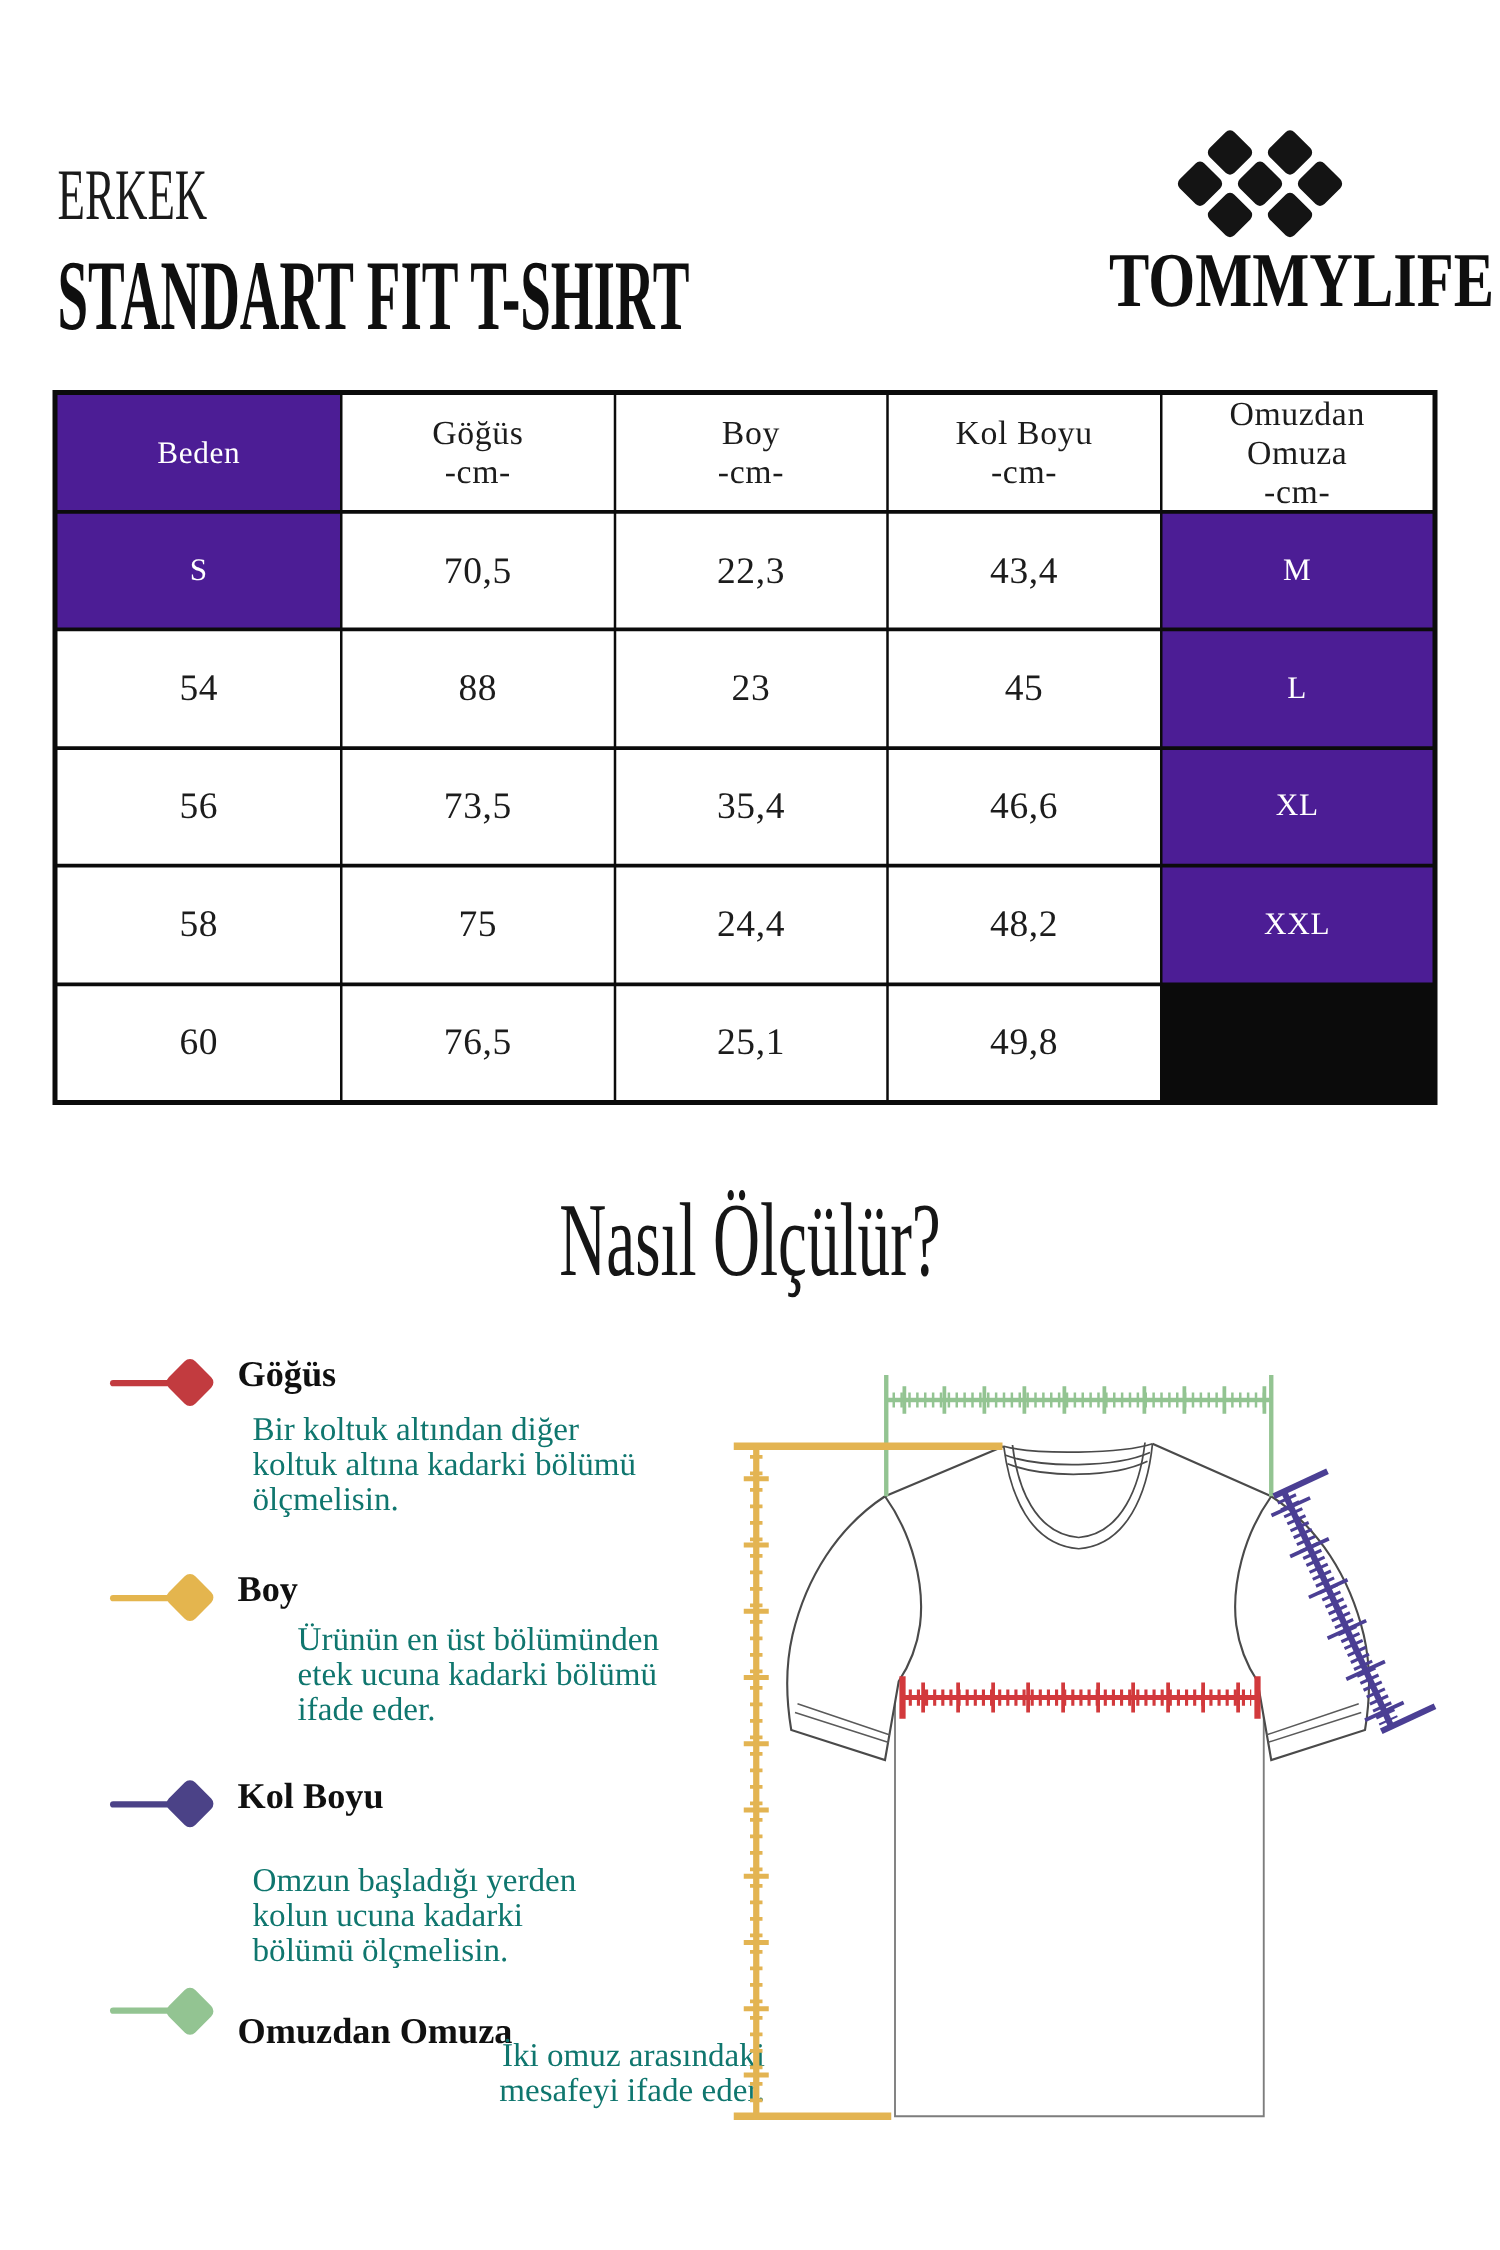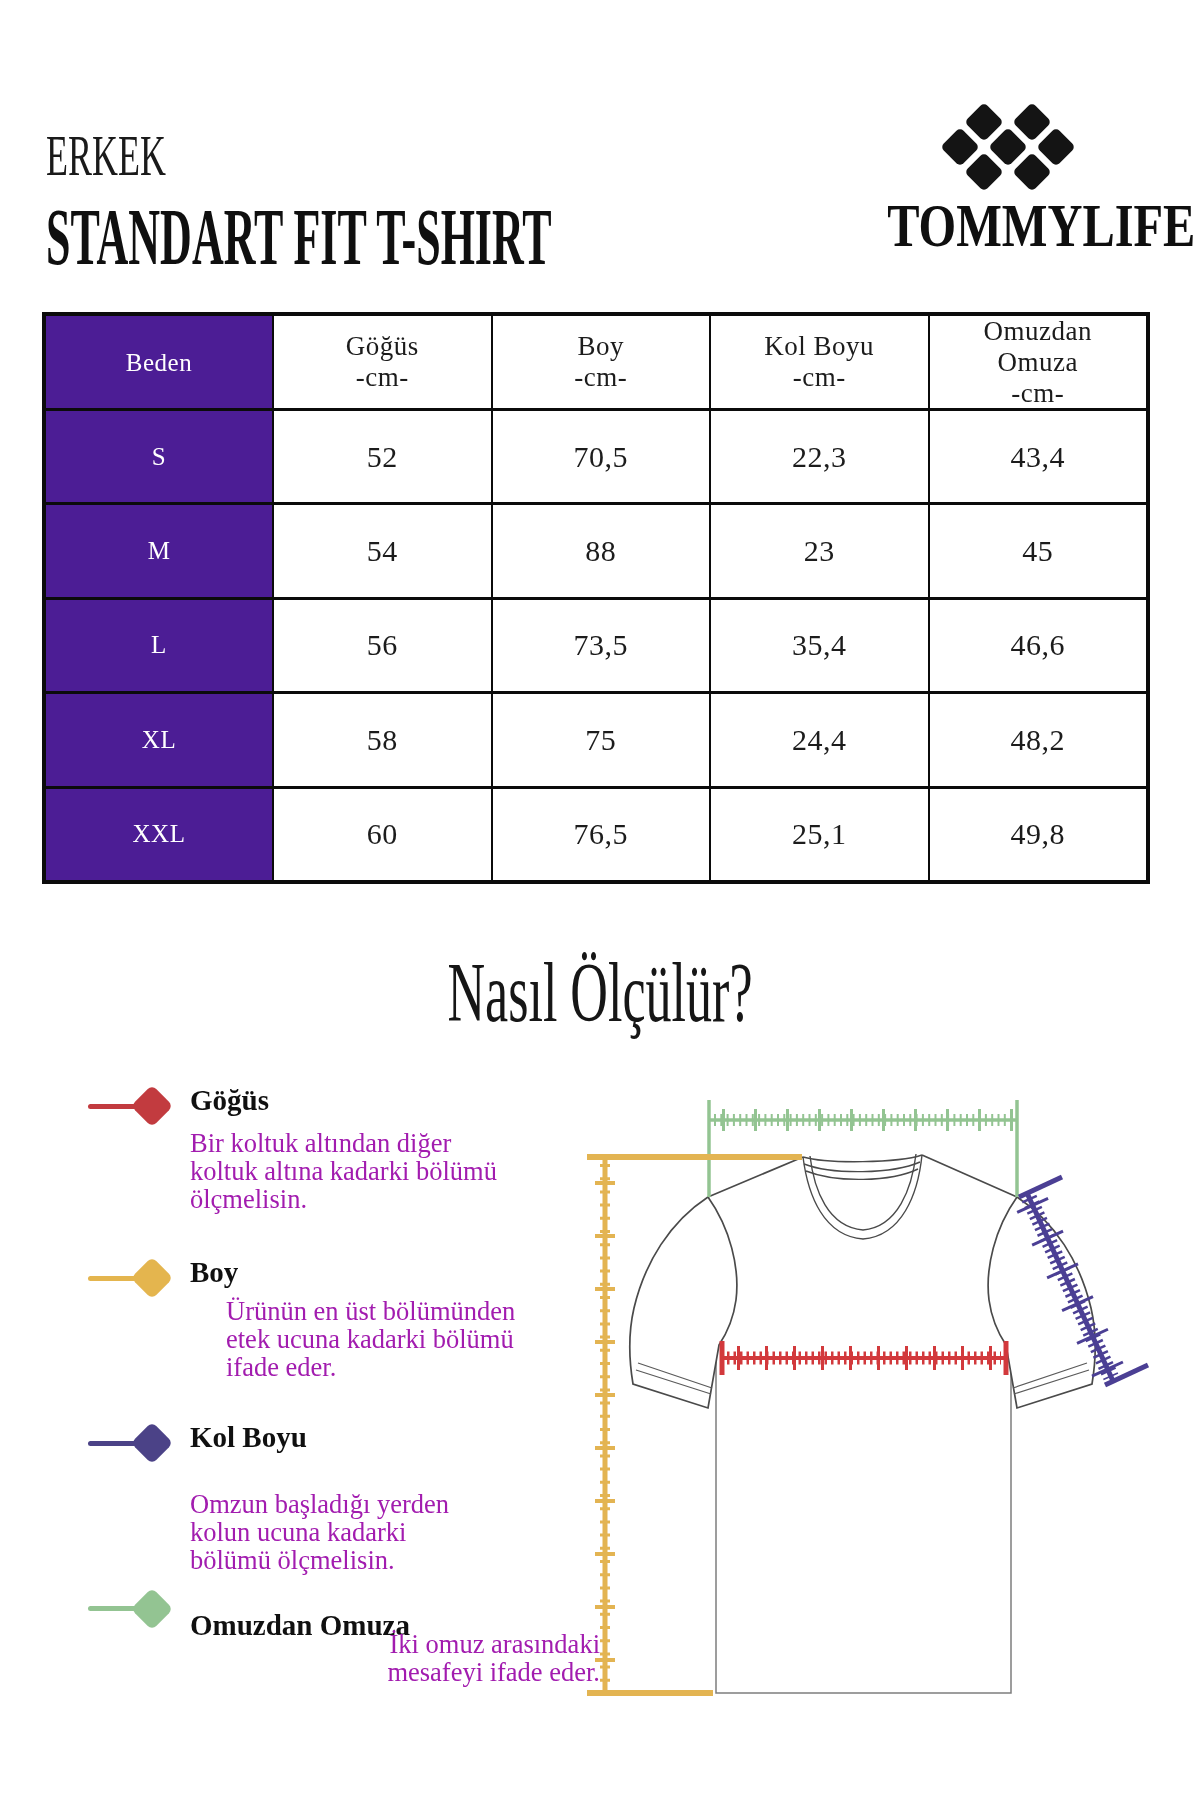--- a/index.html
+++ b/index.html
@@ -44,22 +44,22 @@
   .measure-title {
     position:absolute; left:0; top:944px; width:1200px; text-align:center;
     font-size:84px; font-weight:400; color:#161616;
     transform:scaleX(0.62); transform-origin:center top; white-space:nowrap;
   }
   .legend-head {
     position:absolute; left:190px; font-size:29px; font-weight:700;
     line-height:36px; color:#101010;
   }
   .legend-body {
-    position:absolute; left:190px; width:410px; font-size:26.5px;
-    line-height:28px; color:#a21caf; white-space:pre-line;
+    position:absolute; left:202px; width:410px; font-size:26.5px;
+    line-height:28px; color:#0f766e; white-space:pre-line;
   }
   .legend-line {
     position:absolute; left:88px; width:50px; height:5px; border-radius:3px;
   }
   .legend-diamond {
     position:absolute; left:137px; width:30px; height:30px; border-radius:6px;
     transform:rotate(45deg);
   }
   .diagram { position:absolute; left:540px; top:1060px; }
 </style>
@@ -88,21 +88,20 @@
 -cm-</div>
     <div class="cell col-head">Boy
 -cm-</div>
     <div class="cell col-head">Kol Boyu
 -cm-</div>
     <div class="cell col-head">Omuzdan
 Omuza
 -cm-</div>
 
     <div class="cell size-col">S</div>
-    <div class="cell">52</div>
     <div class="cell">70,5</div>
     <div class="cell">22,3</div>
     <div class="cell">43,4</div>
 
     <div class="cell size-col">M</div>
     <div class="cell">54</div>
     <div class="cell">88</div>
     <div class="cell">23</div>
     <div class="cell">45</div>
 

